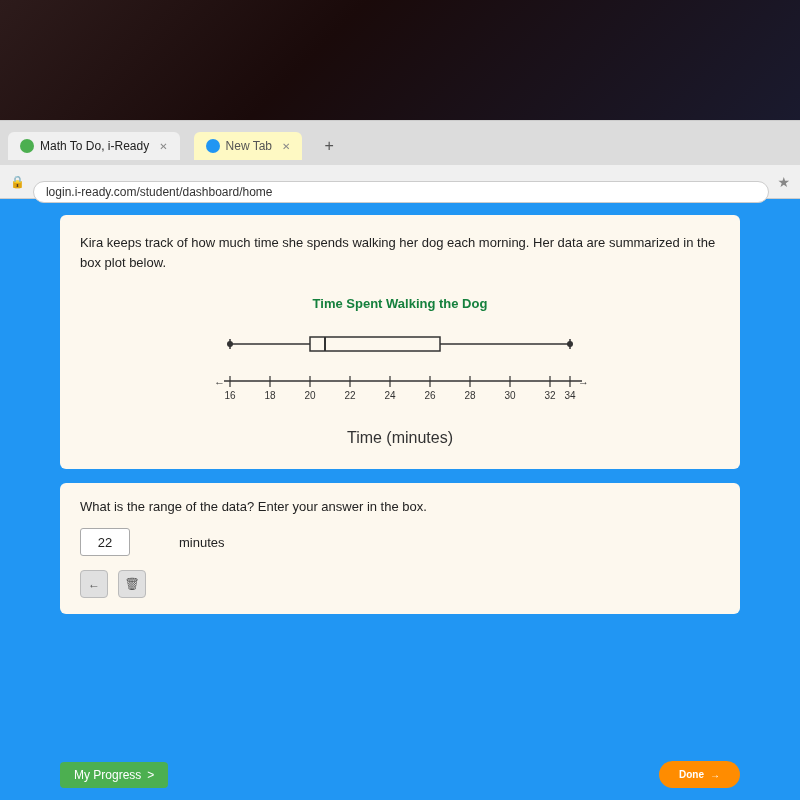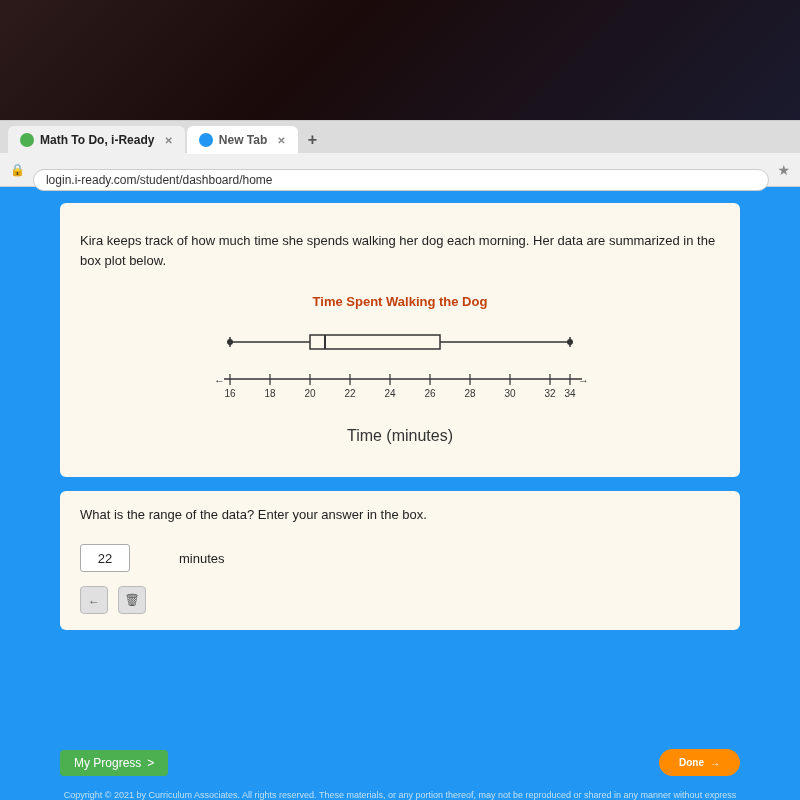--- a/index.html
+++ b/index.html
@@ -23,35 +23,34 @@
       width: 100%;
       background: #f0f0f0;
       border-top: 1px solid #ccc;
     }
 
     .tab-bar {
       display: flex;
       align-items: center;
       background: #dcdcdc;
       padding: 6px 8px 0 8px;
-      gap: 2px;
-      height: 32px;
-      font-weight: bold;
+      gap: 14px;
+      height: 44px;
     }
 
     .tab {
       display: flex;
       align-items: center;
       gap: 6px;
       padding: 4px 12px;
       border-radius: 6px 6px 0 0;
       font-size: 12px;
       cursor: pointer;
       height: 28px;
-      background: #ffffff;
+      background: #fef9c3;
       color: #555;
     }
 
     .tab.active {
       background: #f0f0f0;
       color: #222;
     }
 
     .tab-icon {
       width: 14px;
@@ -105,42 +104,42 @@
       min-height: 560px;
       display: flex;
       flex-direction: column;
       gap: 14px;
     }
 
     
     .card {
       background: #fdf8ee;
       border-radius: 6px;
-      padding: 28px 20px;
+      padding: 18px 20px;
     }
 
     .card-text {
       font-size: 13px;
       color: #222;
       line-height: 1.5;
       margin-bottom: 14px;
     }
 
     
     .plot-area {
       display: flex;
       flex-direction: column;
       align-items: center;
       padding: 10px 0 4px 0;
     }
 
     .plot-title {
       font-size: 13px;
       font-weight: bold;
-      color: #c2410c;
+      color: #15803d;
       margin-bottom: 18px;
     }
 
     .axis-label {
       font-size: 16px;
       color: #333;
       text-align: center;
       margin-top: 22px;
     }
 
@@ -153,21 +152,21 @@
     
     .answer-card {
       background: #fdf8ee;
       border-radius: 6px;
       padding: 16px 20px;
     }
 
     .answer-question {
       font-size: 13px;
       color: #222;
-      margin-bottom: 22px;
+      margin-bottom: 14px;
     }
 
     .answer-row {
       display: flex;
       align-items: center;
       gap: 10px;
       margin-bottom: 14px;
     }
 
     .answer-box {

